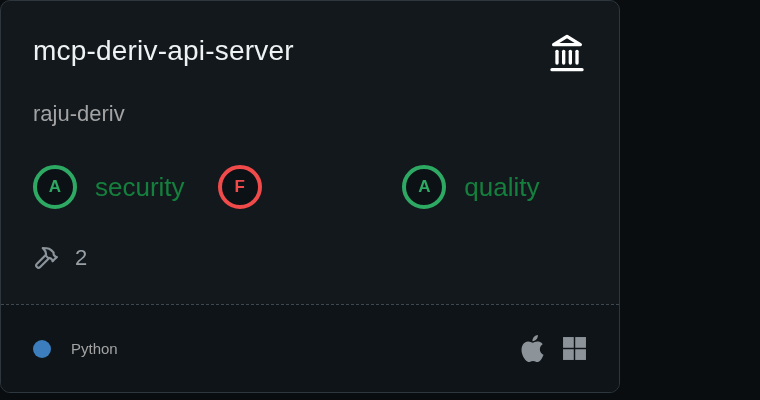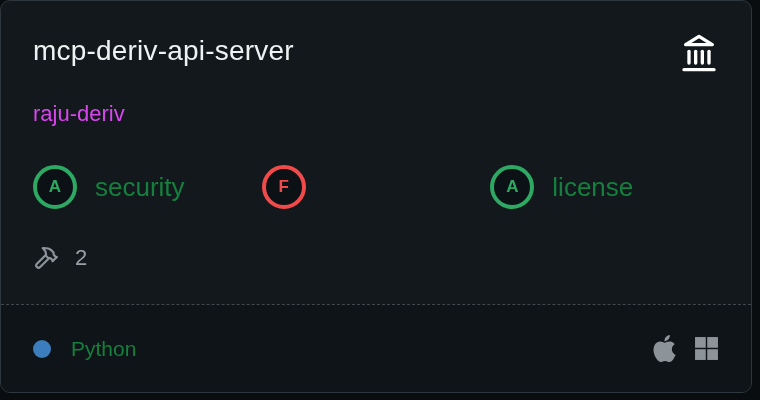--- a/index.html
+++ b/index.html
@@ -4,42 +4,42 @@
 <style>
   * { margin: 0; padding: 0; box-sizing: border-box; }
   html, body {
     width: 760px; height: 400px;
     background: #0a0d0f;
     font-family: "Liberation Sans", "DejaVu Sans", sans-serif;
     overflow: hidden;
   }
   .card {
     position: absolute; left: 0; top: 0;
-    width: 752px; height: 393px;
+    width: 620px; height: 393px;
     background: #12181c;
     border: 1px solid #2d373d;
     border-radius: 10px;
     overflow: hidden;
     display: flex; flex-direction: column;
     cursor: pointer;
   }
   .card-body { flex: 1; padding: 28px 32px 0 32px; }
   .card-header {
     display: flex; justify-content: space-between; align-items: flex-start;
   }
   .title {
     margin-top: 6px;
     font-size: 28px; font-weight: 500; letter-spacing: 0.2px;
     color: #eef2f3;
     line-height: 1.15;
   }
   .bank-icon { margin-top: 4px; color: #ffffff; }
   .owner {
     margin-top: 28px;
-    font-size: 22px; color: #d946ef; font-weight: 400;
+    font-size: 22px; color: #a3a3a3; font-weight: 400;
   }
   .grades { margin-top: 38px; display: flex; }
   .grade { width: 255px; display: flex; align-items: center; gap: 18px; }
   .grade-circle {
     width: 44px; height: 44px; flex: 0 0 44px;
     border: 4px solid #2ea963; border-radius: 50%;
     background: #0c1115;
     display: flex; align-items: center; justify-content: center;
     font-size: 17px; font-weight: 700; color: #2ea963;
   }
@@ -55,21 +55,21 @@
     border-top: 1px dashed #40494f;
     background: #0e1417;
     display: flex; align-items: center; justify-content: space-between;
     padding: 0 32px;
   }
   .lang { display: flex; align-items: center; gap: 20px; }
   .lang-dot {
     width: 18px; height: 18px; border-radius: 50%;
     background: #3b7dbd;
   }
-  .lang-label { font-size: 21px; color: #15803d; }
+  .lang-label { font-size: 15px; color: #a3a3a3; }
   .platforms { display: flex; align-items: center; gap: 16px; color: #8d9499; }
   svg { display: block; }
 </style>
 </head>
 <body>
 
 <article class="card">
   <div class="card-body">
     <div class="card-header">
       <h1 class="title">mcp-deriv-api-server</h1>
@@ -90,21 +90,21 @@
     <div class="grades">
       <div class="grade">
         <span class="grade-circle" style="border-color: rgb(46, 169, 99); color: rgb(46, 169, 99);">A</span>
         <span class="grade-label">security</span>
       </div>
       <div class="grade">
         <span class="grade-circle" style="border-color: rgb(240, 74, 74); color: rgb(240, 74, 74);">F</span>
       </div>
       <div class="grade">
         <span class="grade-circle" style="border-color: rgb(46, 169, 99); color: rgb(46, 169, 99);">A</span>
-        <span class="grade-label">license</span>
+        <span class="grade-label">quality</span>
       </div>
     </div>
 
     <div class="tools-row">
       <span>
         <svg width="26" height="26" viewBox="0 0 24 24" fill="none" stroke="currentColor" stroke-width="2" stroke-linecap="round" stroke-linejoin="round">
           <path d="m15 12-8.373 8.373a1 1 0 1 1-3-3L12 9"></path>
           <path d="m18 15 4-4"></path>
           <path d="m21.5 11.5-1.914-1.914A2 2 0 0 1 19 8.172V7l-2.26-2.26a6 6 0 0 0-4.202-1.756L9 2.96l.92.82A6.18 6.18 0 0 1 12 8.4V10l2 2h1.172a2 2 0 0 1 1.414.586L18.5 14.5"></path>
         </svg>

